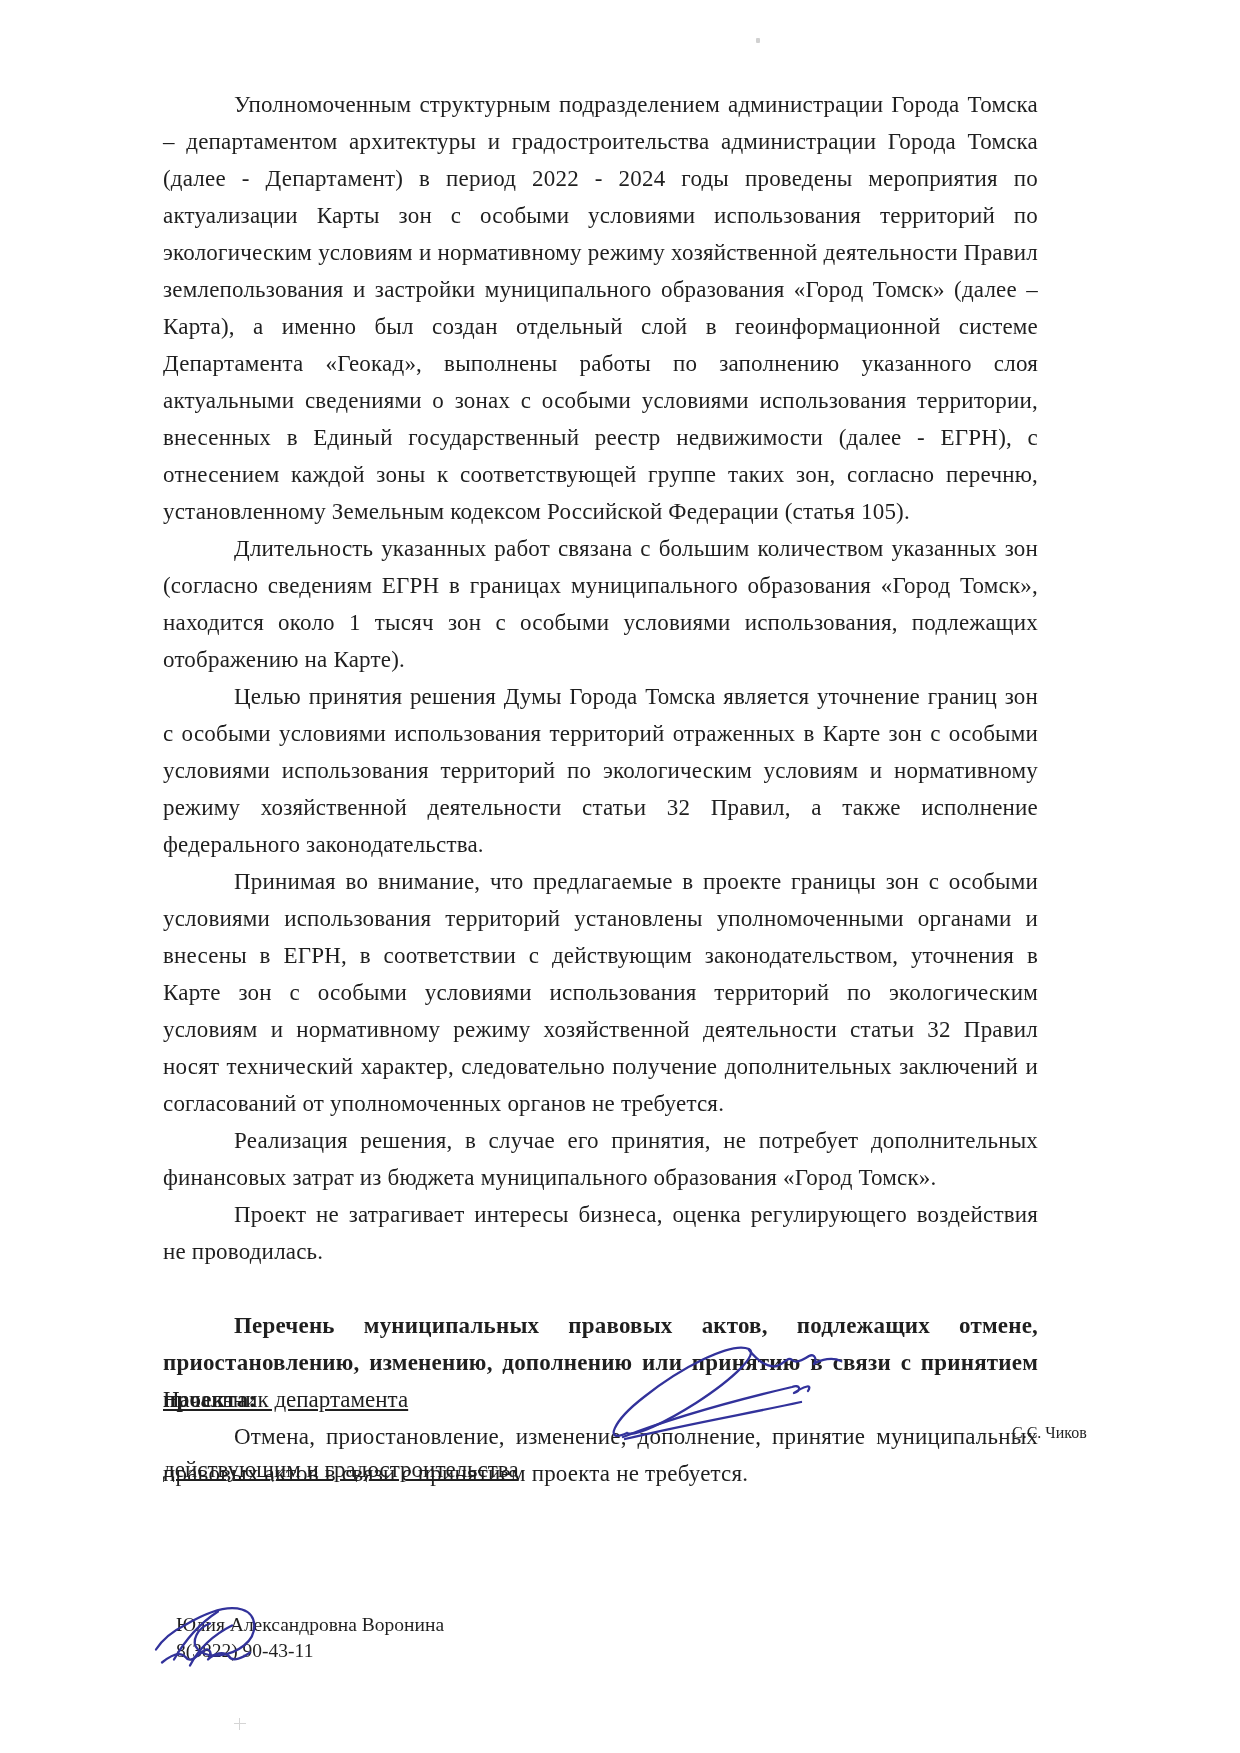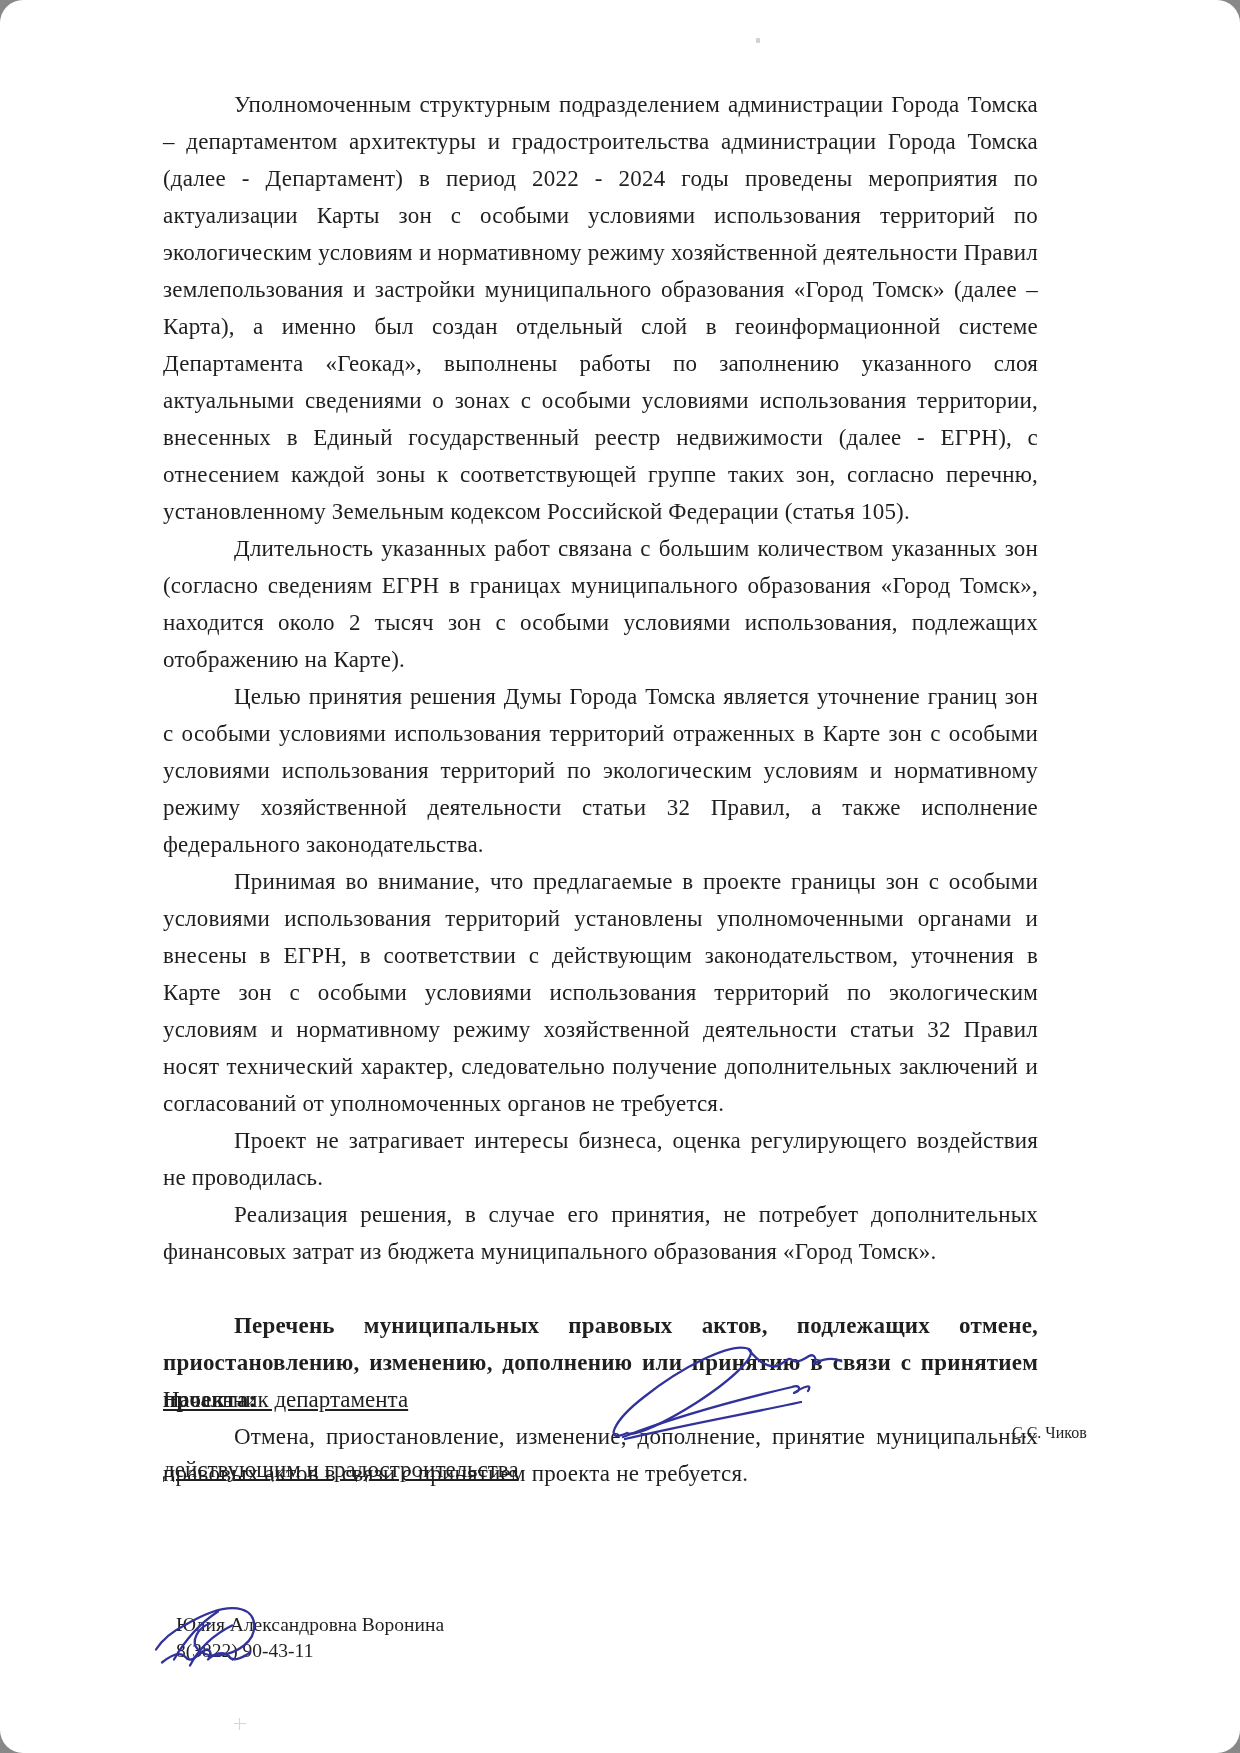--- a/index.html
+++ b/index.html
@@ -4,21 +4,20 @@
 <style>
   html,body{margin:0;padding:0;background:#888;}
   .page{
     position:relative;
     width:1240px;height:1753px;
     margin:0 auto;
     background:#ffffff;
     font-family:"Liberation Serif", serif;
     color:#1f1f1f;
     overflow:hidden;
-    border-radius:23px;
   }
   .textblock{
     position:absolute;
     left:163px; top:86px; width:875px;
   }
   .textblock p{
     margin:0;
     font-size:23px;
     line-height:37px;
     text-align:justify;
@@ -81,25 +80,25 @@
 </style>
 </head>
 <body>
 
 <div class="page" style="background: rgb(255, 255, 255); color: rgb(31, 31, 31);">
 
   <div class="speck-top"></div>
 
   <div class="textblock">
     <p>Уполномоченным структурным подразделением администрации Города Томска – департаментом архитектуры и градостроительства администрации Города Томска (далее - Департамент) в период 2022 - 2024 годы проведены мероприятия по актуализации Карты зон с особыми условиями использования территорий по экологическим условиям и нормативному режиму хозяйственной деятельности Правил землепользования и застройки муниципального образования «Город Томск» (далее – Карта), а именно был создан отдельный слой в геоинформационной системе Департамента «Геокад», выполнены работы по заполнению указанного слоя актуальными сведениями о зонах с особыми условиями использования территории, внесенных в Единый государственный реестр недвижимости (далее - ЕГРН), с отнесением каждой зоны к соответствующей группе таких зон, согласно перечню, установленному Земельным кодексом Российской Федерации (статья 105).</p>
-    <p>Длительность указанных работ связана с большим количеством указанных зон (согласно сведениям ЕГРН в границах муниципального образования «Город Томск», находится около 2 тысяч зон с особыми условиями использования, подлежащих отображению на Карте).</p>
+    <p>Длительность указанных работ связана с большим количеством указанных зон (согласно сведениям ЕГРН в границах муниципального образования «Город Томск», находится около 1 тысяч зон с особыми условиями использования, подлежащих отображению на Карте).</p>
     <p>Целью принятия решения Думы Города Томска является уточнение границ зон с особыми условиями использования территорий отраженных в Карте зон с особыми условиями использования территорий по экологическим условиям и нормативному режиму хозяйственной деятельности статьи 32 Правил, а также исполнение федерального законодательства.</p>
     <p>Принимая во внимание, что предлагаемые в проекте границы зон с особыми условиями использования территорий установлены уполномоченными органами и внесены в ЕГРН, в соответствии с действующим законодательством, уточнения в Карте зон с особыми условиями использования территорий по экологическим условиям и нормативному режиму хозяйственной деятельности статьи 32 Правил носят технический характер, следовательно получение дополнительных заключений и согласований от уполномоченных органов не требуется.</p>
+    <p>Реализация решения, в случае его принятия, не потребует дополнительных финансовых затрат из бюджета муниципального образования «Город Томск».</p>
     <p>Проект не затрагивает интересы бизнеса, оценка регулирующего воздействия не проводилась.</p>
-    <p>Реализация решения, в случае его принятия, не потребует дополнительных финансовых затрат из бюджета муниципального образования «Город Томск».</p>
     <p class="bold">Перечень муниципальных правовых актов, подлежащих отмене, приостановлению, изменению, дополнению или принятию в связи с принятием проекта:</p>
     <p>Отмена, приостановление, изменение, дополнение, принятие муниципальных правовых актов в связи с принятием проекта не требуется.</p>
   </div>
 
   <div class="sig-block-title">
     <span>Начальник департамента</span>
     <span>действующим и градостроительства</span>
   </div>
 
   <svg class="signature sig-chikov" viewBox="0 0 300 135" xmlns="http://www.w3.org/2000/svg">

